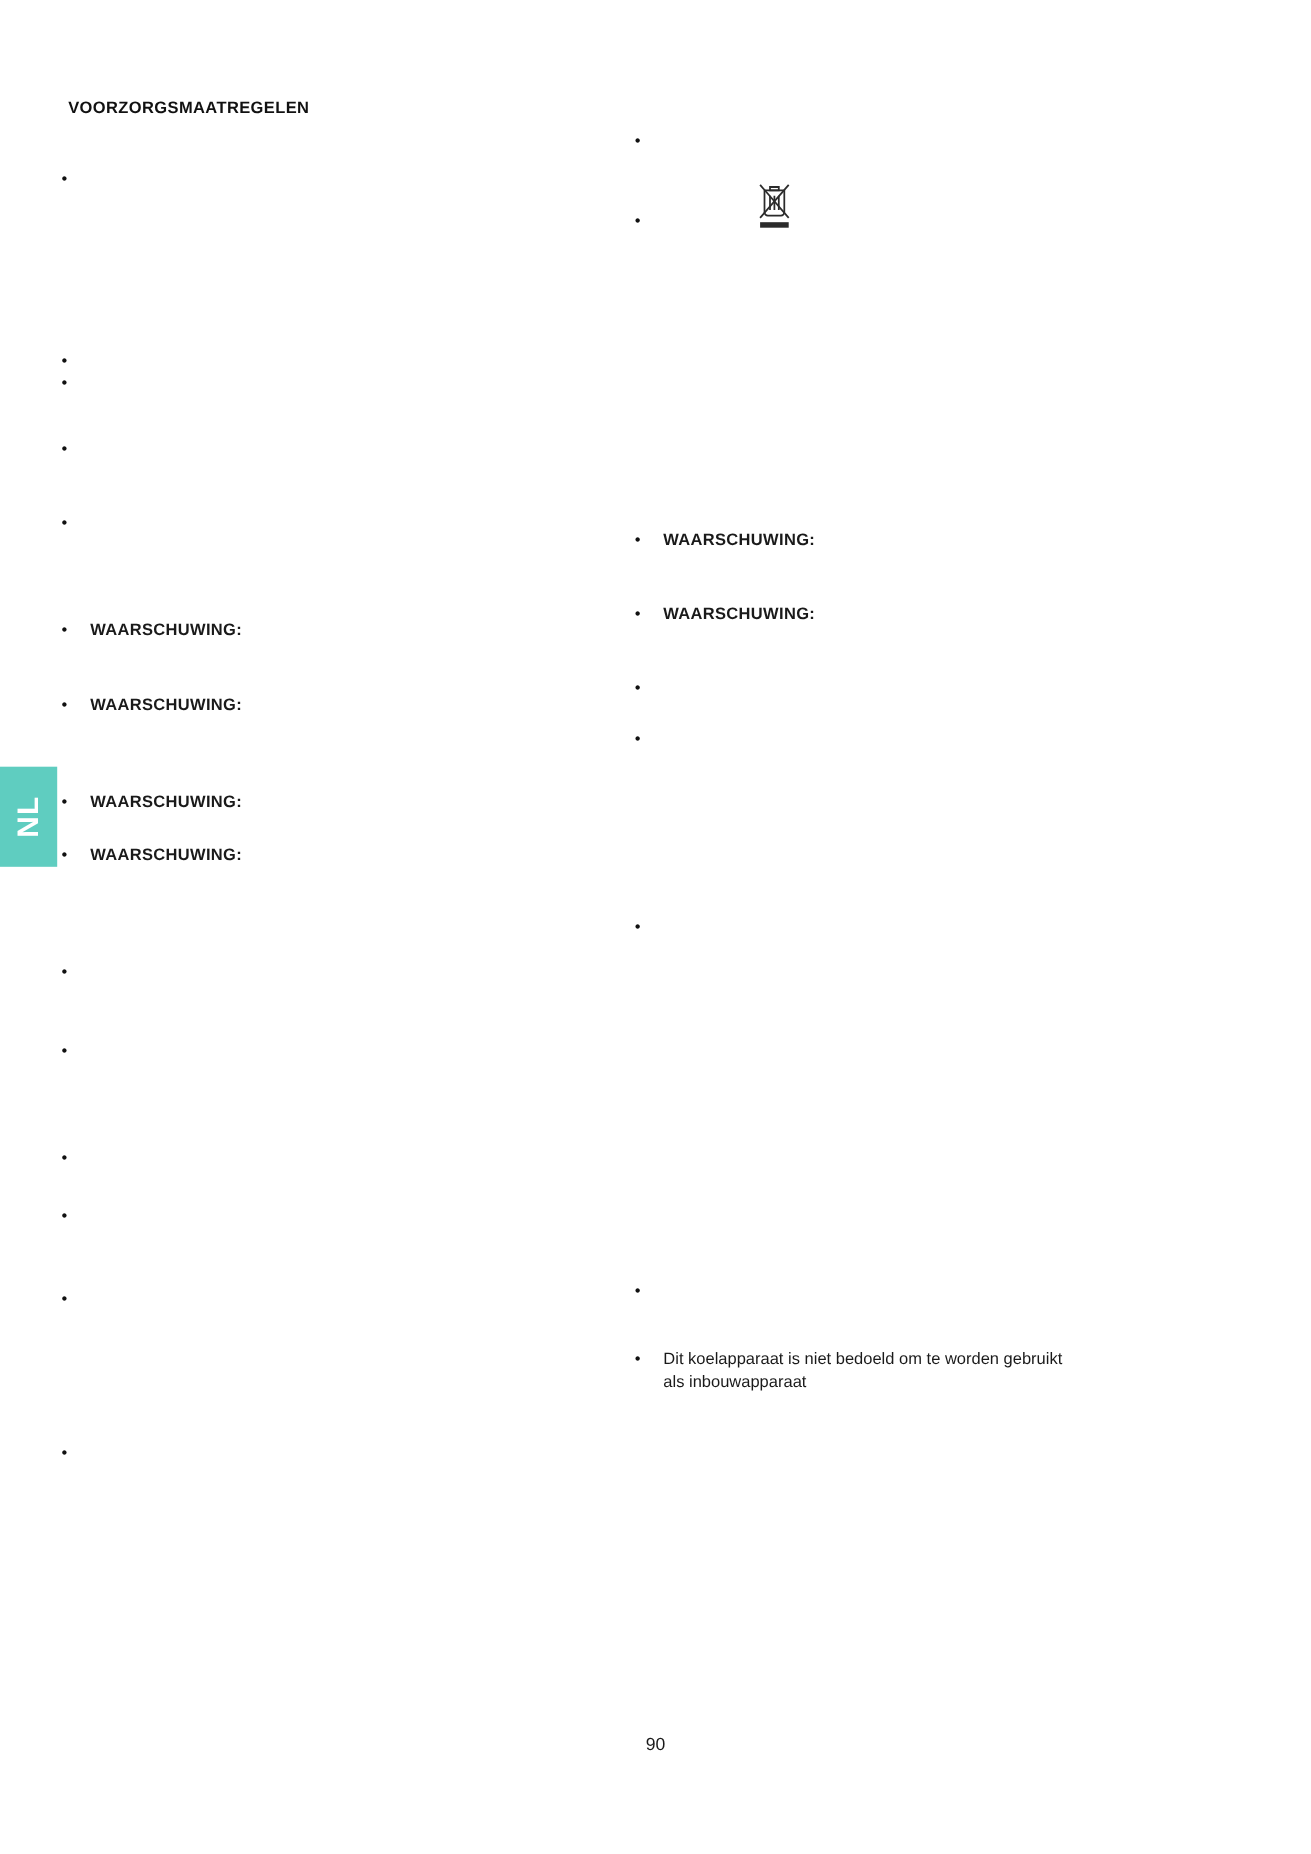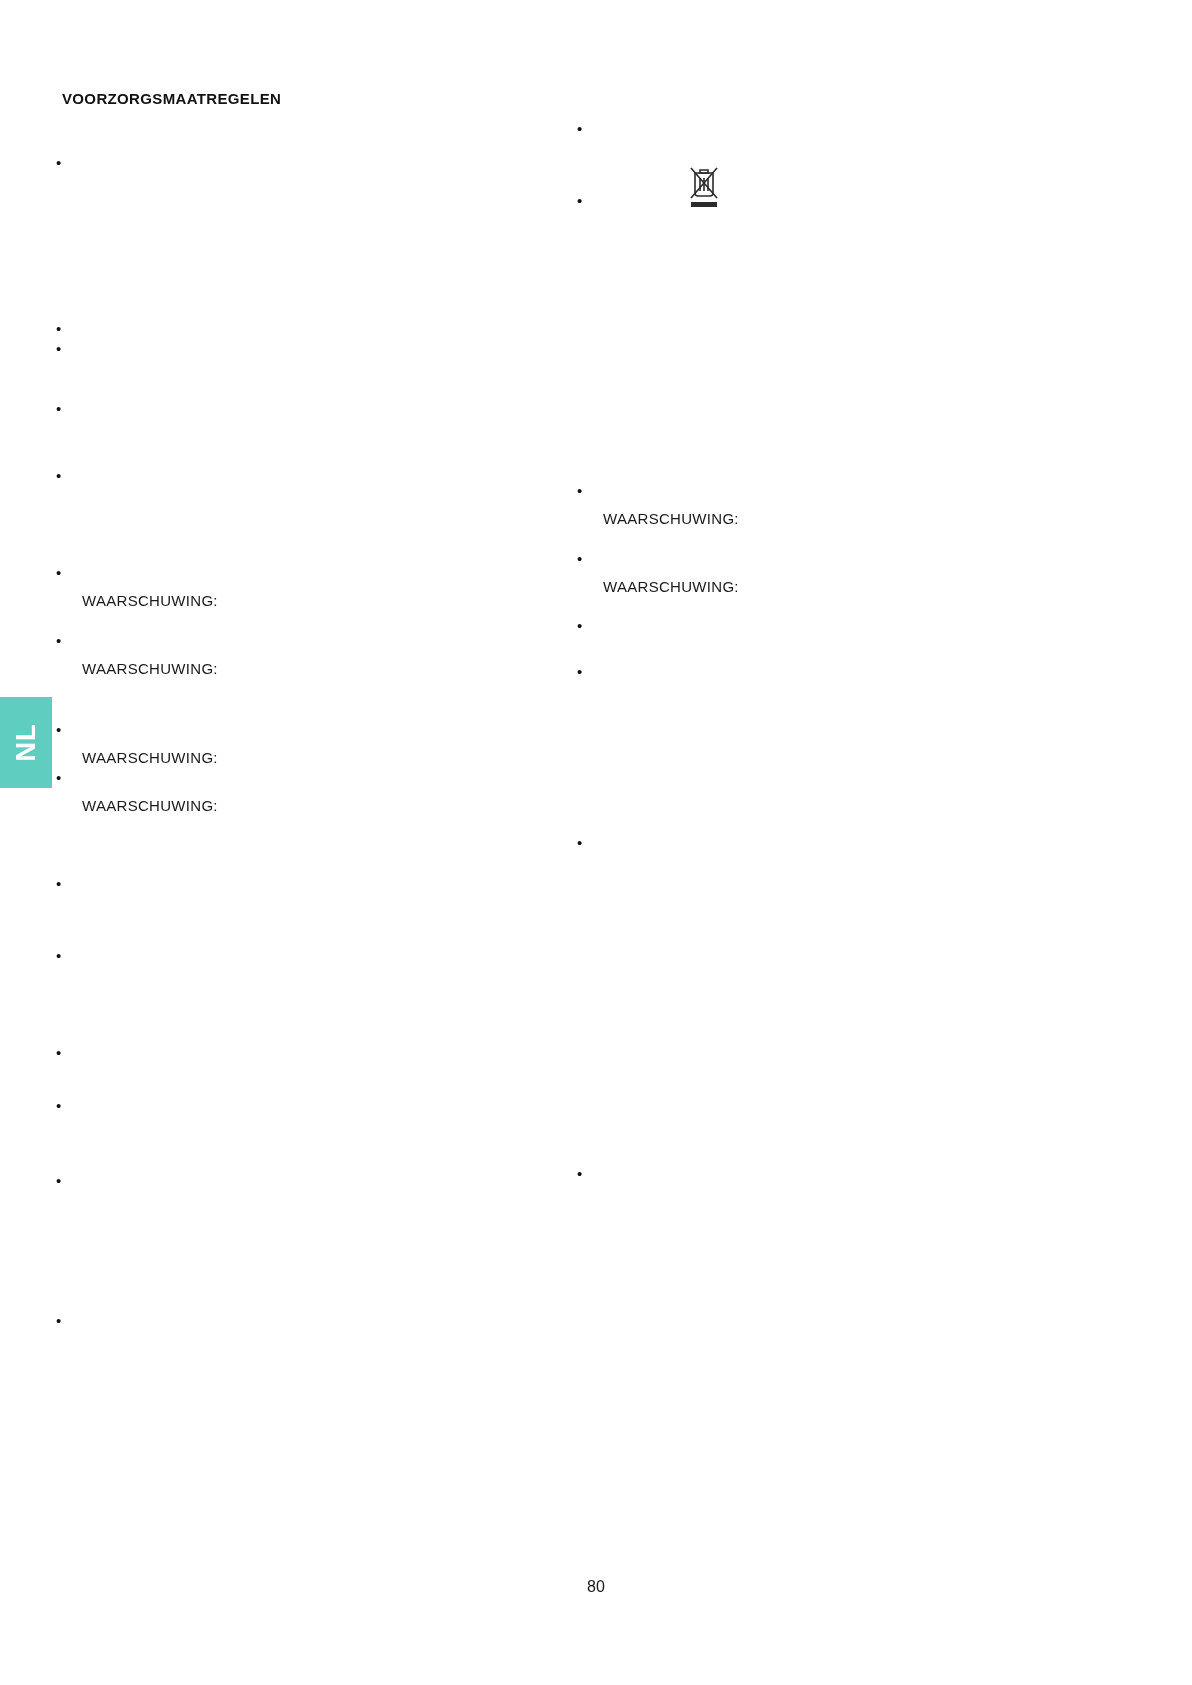--- a/index.html
+++ b/index.html
@@ -85,23 +85,22 @@
     content: "\2022";
   }
   .bullet-text {
     flex: 1 1 auto;
     font-size: 15px;
     line-height: 21px;
     color: #1a1a1a;
     white-space: pre-line;
   }
   .bullet-text.warning {
-    font-weight: normal;
+    font-weight: bold;
     letter-spacing: 0.3px;
-    margin-top: 28px;
   }
   .bullet-text.empty {
     min-height: 21px;
   }
 
   
   .weee-icon {
     position: absolute;
     left: 110px;
     top: -26px;
@@ -279,17 +278,24 @@
           <span class="bullet-dot"></span>
           <span class="bullet-text empty"></span>
         </div>
       </div>
       <div class="bullet-item" style="top: 1163px;">
         <div class="bullet-row">
           <span class="bullet-dot"></span>
           <span class="bullet-text empty"></span>
         </div>
       </div>
+      <div class="bullet-item" style="top: 1225px;">
+        <div class="bullet-row">
+          <span class="bullet-dot"></span>
+          <span class="bullet-text">Dit koelapparaat is niet bedoeld om te worden gebruikt
+als inbouwapparaat</span>
+        </div>
+      </div>
     </div>
 
-  <div class="page-number">80</div>
+  <div class="page-number">90</div>
 
 </div>
 
 </body></html>

